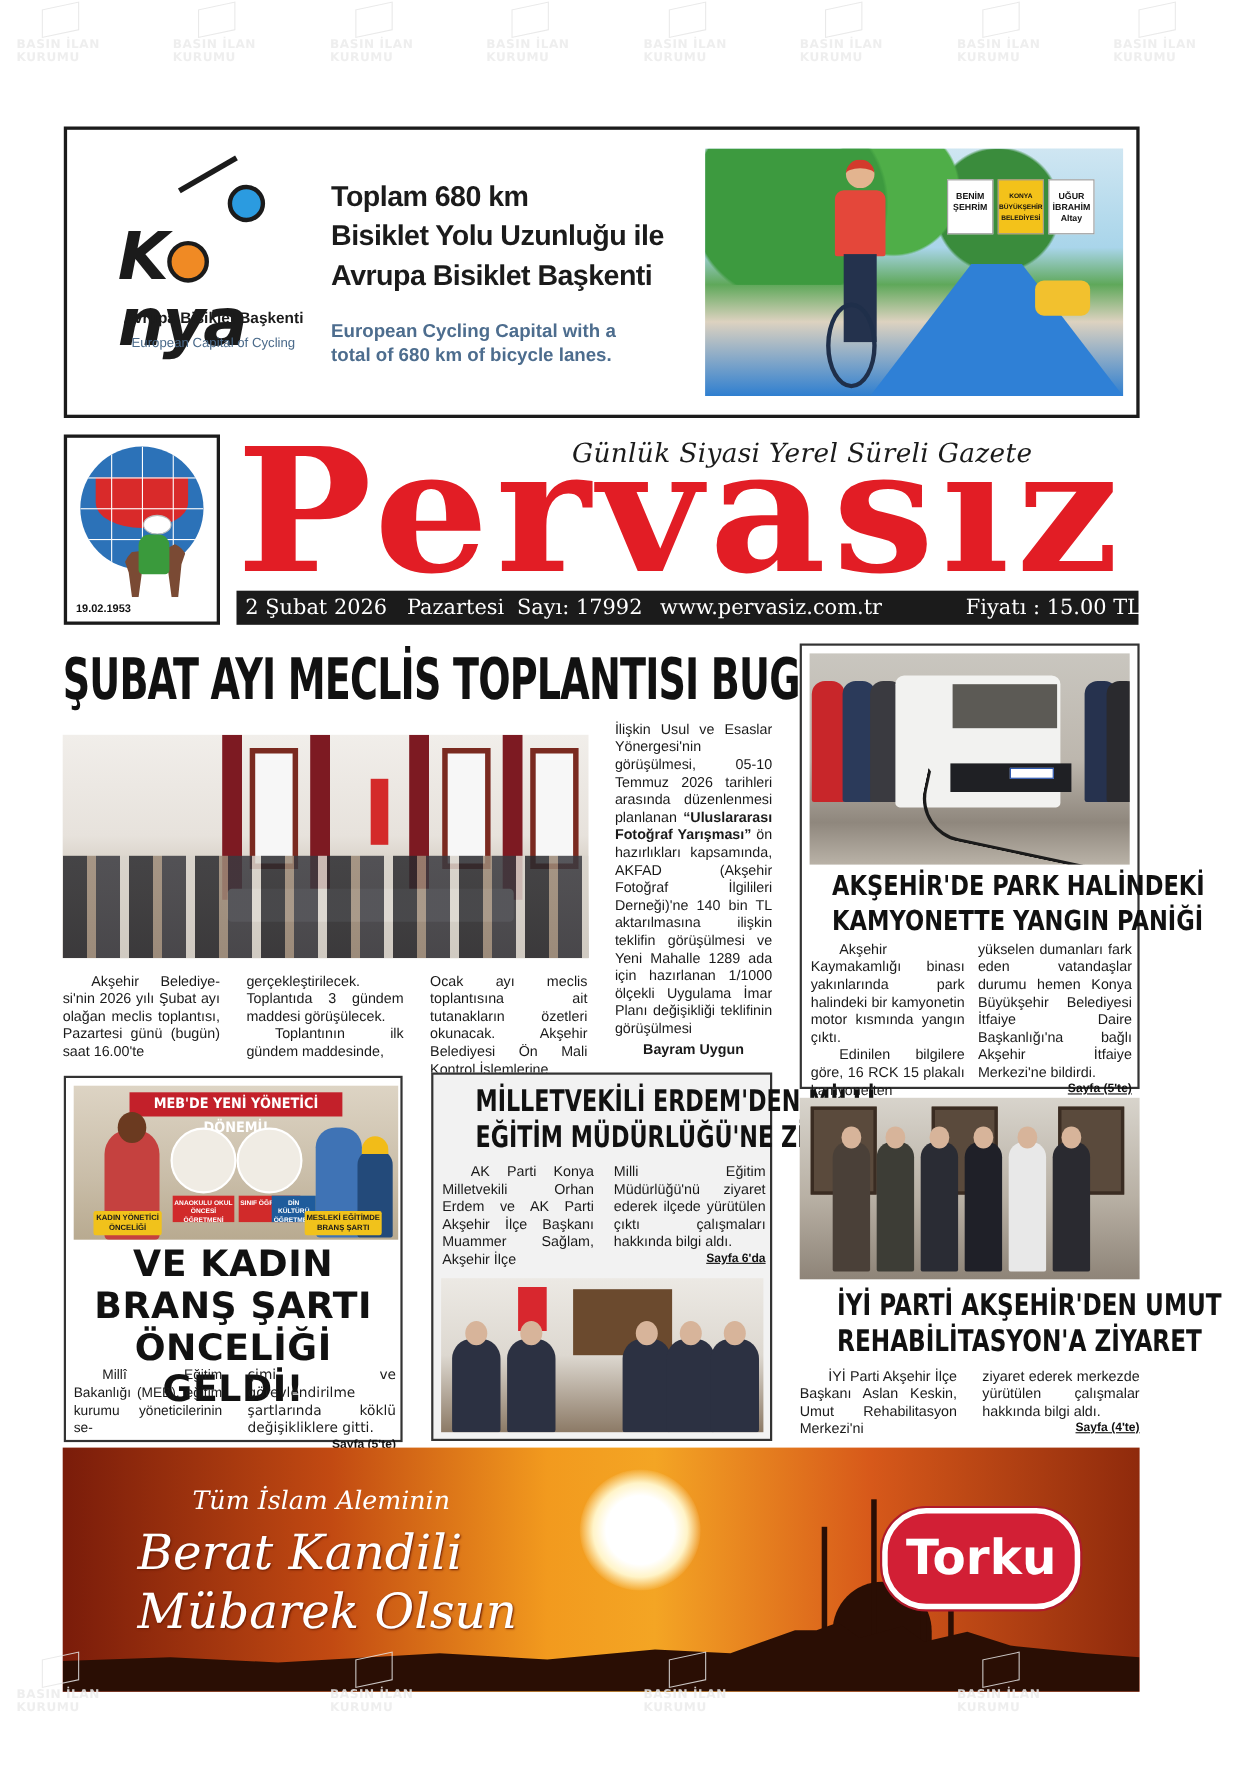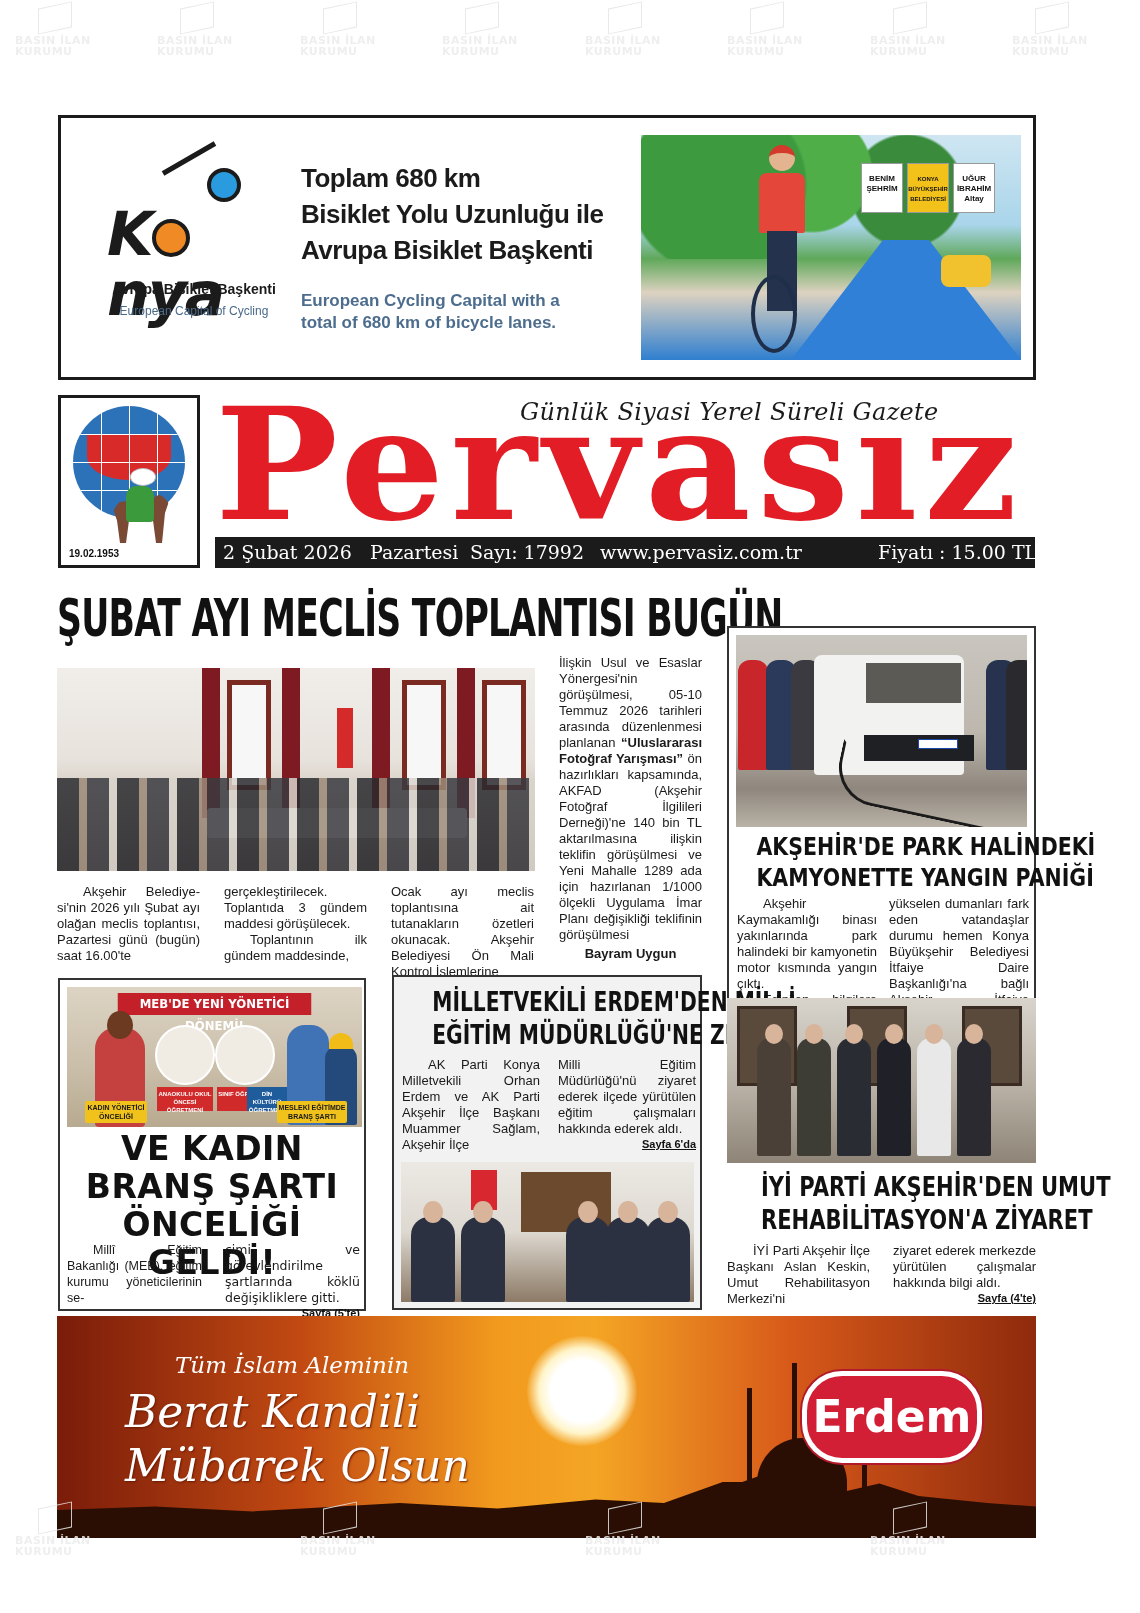--- a/index.html
+++ b/index.html
@@ -63,21 +63,21 @@
   .col-text { font: 13px/16px "Liberation Sans", sans-serif; color:#1a1a1a; text-align: justify; }
   .col-text p { text-indent: 26px; }
   .col-text p.noind { text-indent: 0; }
   .lead-c1 { left: 57px; top: 884px; width: 143px; }
   .lead-c2 { left: 224px; top: 884px; width: 143px; }
   .lead-c3 { left: 391px; top: 884px; width: 143px; }
   .lead-c4 { left: 559px; top: 655px; width: 143px; }
   .byline { left: 559px; top: 946px; width: 143px; text-align:center; font: bold 13px/16px "Liberation Sans", sans-serif; }
 
   
-  #fire-box { left: 727px; top: 585px; width: 309px; height: 405px; border: 2px solid #333; background:#fff;margin-top:41px; }
+  #fire-box { left: 727px; top: 585px; width: 309px; height: 405px; border: 2px solid #333; background:#fff; }
   .fire-photo { position:absolute; left: 7px; top: 7px; width: 291px; height: 192px; overflow:hidden; background: linear-gradient(180deg,#c9c6bf 0%,#bdb7ae 50%,#8f877d 80%,#b9b2a7 100%); }
   .fp-van { position:absolute; left: 78px; top: 20px; width: 150px; height: 120px; background:#f2f2f0; border-radius: 8px 8px 4px 4px; }
   .fp-hood { position:absolute; left: 130px; top: 28px; width: 95px; height: 40px; background:#5c5a55; }
   .fp-bumper { position:absolute; left: 128px; top: 100px; width: 110px; height: 26px; background:#1f2024; }
   .fp-plate { position:absolute; left: 182px; top: 104px; width: 40px; height: 10px; background:#fff; border:1px solid #1948a8; }
   .fp-man { position:absolute; top: 25px; width: 30px; height: 110px; background:#2b3a5a; border-radius: 12px 12px 2px 2px; }
   .fp-hose { position:absolute; left: 100px; top: 120px; width: 160px; height: 60px; border: 3px solid #1b1b1b; border-color: transparent transparent #1b1b1b #1b1b1b; border-radius: 0 0 0 40px; transform: rotate(12deg); }
   .fire-head { position:absolute; left: 0; top: 203px; width: 100%; text-align:center; font: bold 25px/31px "DejaVu Sans", sans-serif; color:#111; transform: scaleX(0.82); transform-origin: center top; white-space: nowrap; }
   .fire-c1 { position:absolute; left: 8px; top: 268px; width: 140px; }
   .fire-c2 { position:absolute; left: 160px; top: 268px; width: 140px; }
@@ -346,21 +346,21 @@
 
 <div id="erdem-box" class="abs">
   <div class="erdem-head">
     <div>MİLLETVEKİLİ ERDEM'DEN MİLLİ</div>
     <div>EĞİTİM MÜDÜRLÜĞÜ'NE ZİYARET</div>
   </div>
   <div class="col-text erdem-c1">
       <p>AK Parti Konya Milletvekili Orhan Erdem ve AK Parti Akşehir İlçe Başkanı Muammer Sağlam, Akşehir İlçe</p>
     </div>
   <div class="col-text erdem-c2">
-    <p class="noind">Milli Eğitim Müdürlüğü'nü ziyaret ederek ilçede yürütülen eğitim çalışmaları hakkında ederek aldı.</p>
+    <p class="noind">Milli Eğitim Müdürlüğü'nü ziyaret ederek ilçede yürütülen çıktı çalışmaları hakkında bilgi aldı.</p>
     <span class="sayfa">Sayfa 6'da</span>
   </div>
   <div class="erdem-photo">
     <div class="ep-flag"></div>
     <div class="ep-shelf"></div>
     <div class="ep-person" style="left:10px"></div>
     <div class="ep-person" style="left:60px"></div>
     <div class="ep-person" style="left:165px"></div>
     <div class="ep-person" style="left:205px"></div>
     <div class="ep-person" style="left:245px"></div>
@@ -394,14 +394,14 @@
   <div class="sun"></div>
   <div class="dome"></div>
   <div class="minaret" style="left:690px;height:110px"></div>
   <div class="minaret" style="left:735px;height:135px"></div>
   <div class="minaret" style="left:780px;height:125px"></div>
   <div class="minaret" style="left:805px;height:100px"></div>
   <div class="skyline"></div>
   <div class="ad2-t1">Tüm İslam Aleminin</div>
   <div class="ad2-t2">Berat Kandili</div>
   <div class="ad2-t3">Mübarek Olsun</div>
-  <div class="torku">Erdem</div>
+  <div class="torku">Torku</div>
 </div>
 
 </body></html>

